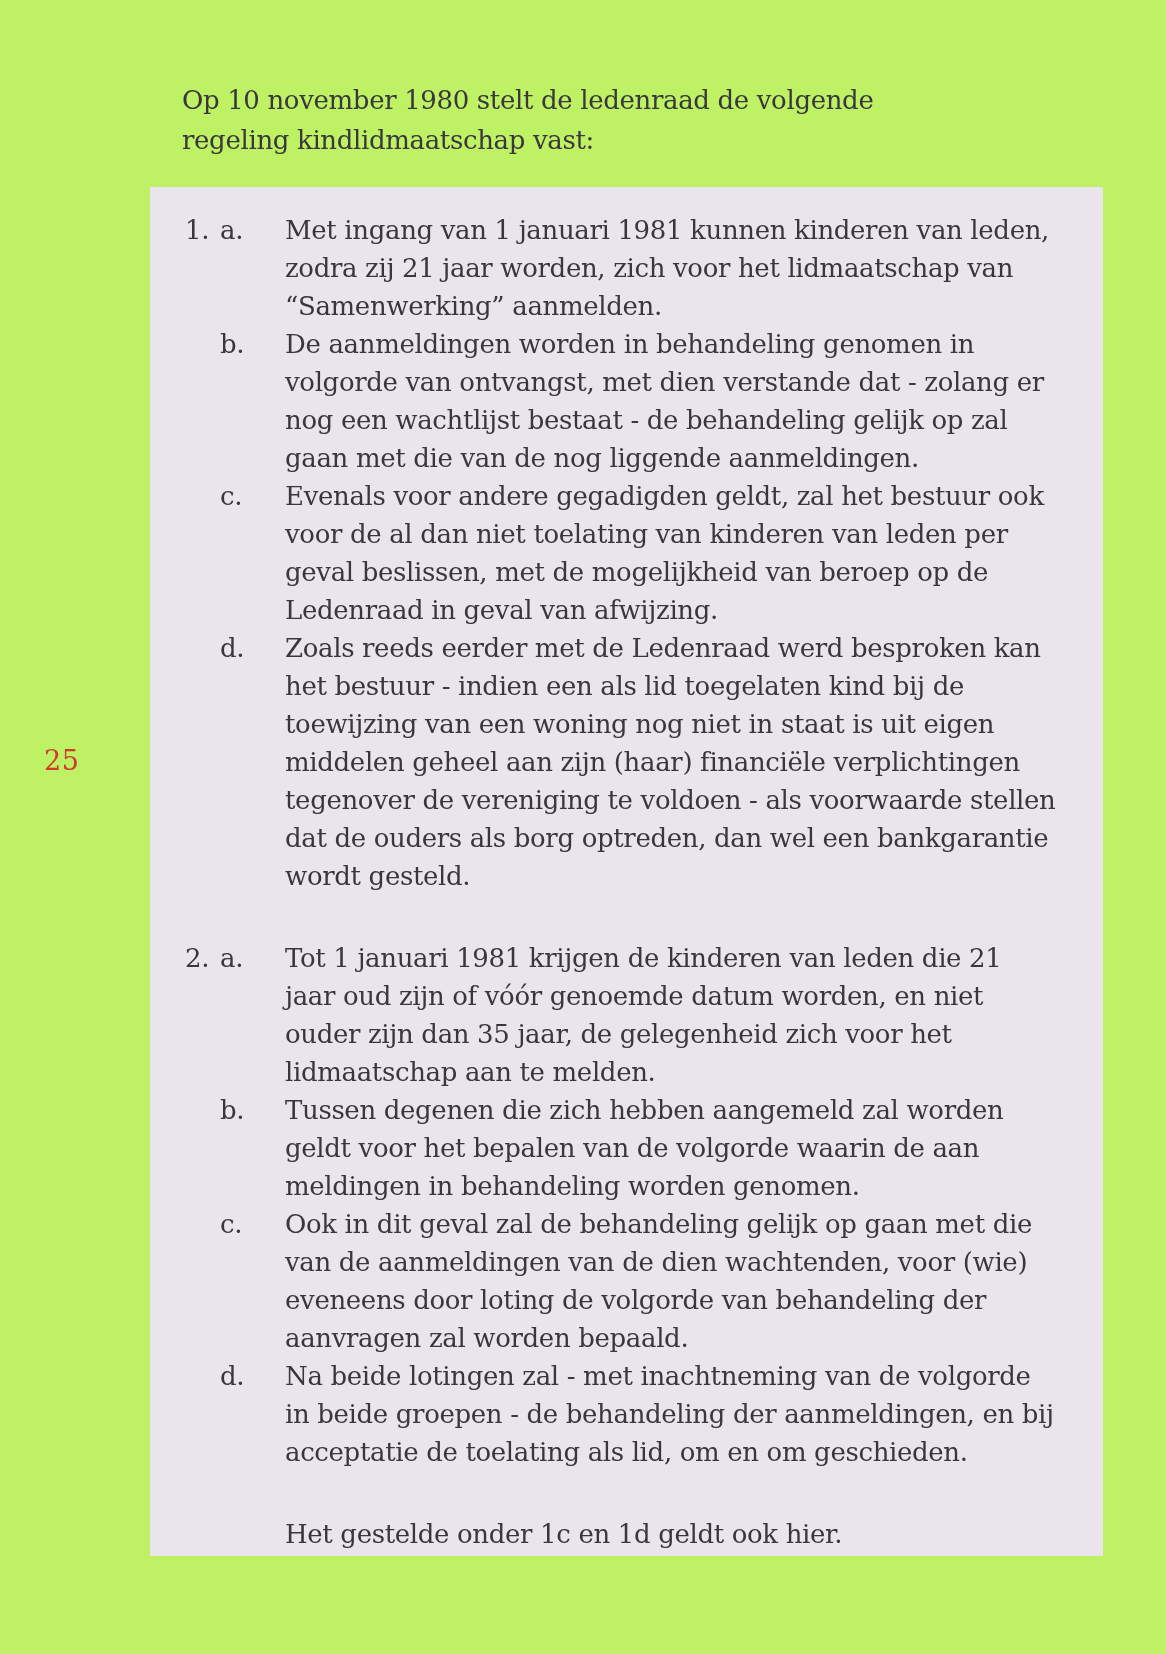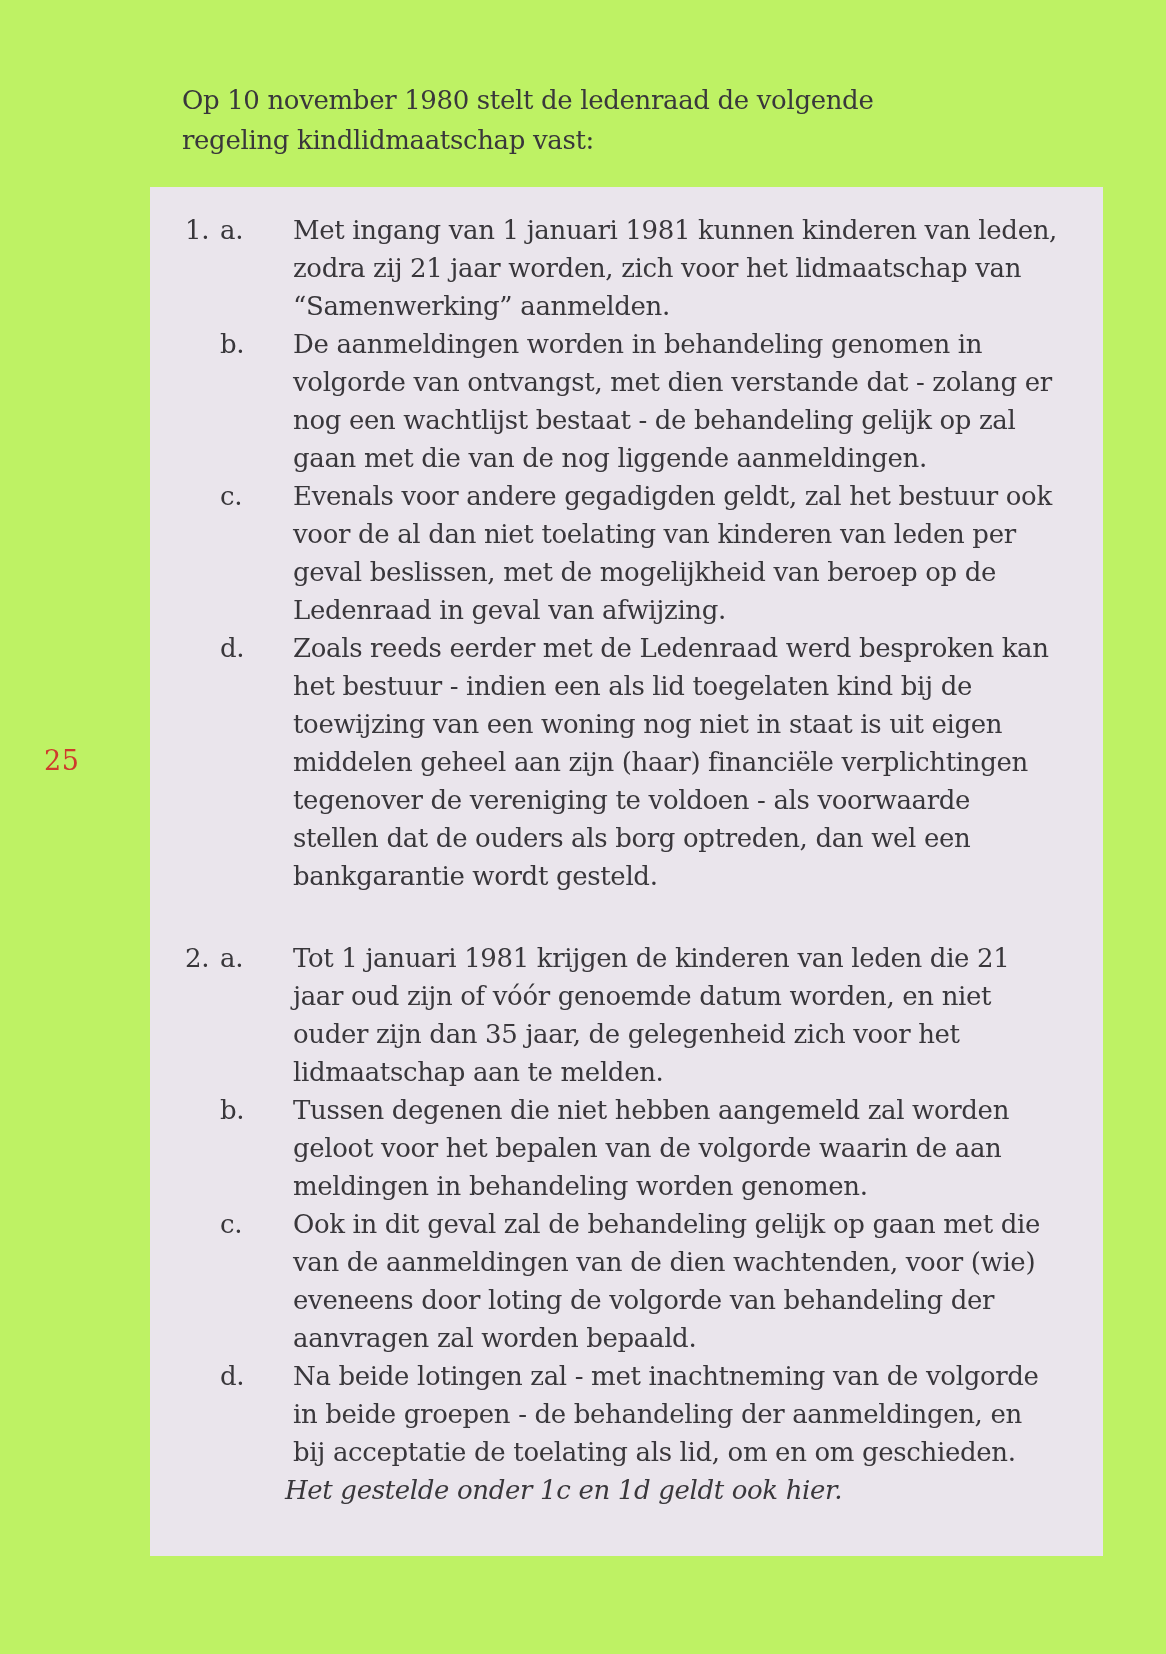--- a/index.html
+++ b/index.html
@@ -48,22 +48,22 @@
   .reg-item.second { margin-top: 44px; }
   .item-number {
     position: absolute;
     left: 0;
     top: 0;
     width: 34px;
   }
   .subitems { margin-left: 35px; }
   .subitem { display: flex; }
   .sub-letter { width: 65px; flex: none; }
-  .sub-text { flex: 1; margin-left: 8px; }
-  .closing-note { margin-left: 100px; font-style: italic; }
+  .sub-text { flex: 1; }
+  .closing-note { margin-top: 44px; margin-left: 100px; }
 </style>
 </head>
 <body>
 
 <div class="page">
 
   <div class="intro">Op 10 november 1980 stelt de ledenraad de volgende regeling kindlidmaatschap vast:</div>
 
   <div class="page-number">25</div>
 
@@ -93,21 +93,21 @@
 
     <div class="reg-item second">
       <div class="item-number">2.</div>
       <div class="subitems">
         <div class="subitem">
           <div class="sub-letter">a.</div>
           <div class="sub-text">Tot 1 januari 1981 krijgen de kinderen van leden die 21 jaar oud zijn of vóór genoemde datum worden, en niet ouder zijn dan 35 jaar, de gelegenheid zich voor het lidmaatschap aan te melden.</div>
         </div>
         <div class="subitem">
           <div class="sub-letter">b.</div>
-          <div class="sub-text">Tussen degenen die niet hebben aangemeld zal worden geloot voor het bepalen van de volgorde waarin de aan meldingen in behandeling worden genomen.</div>
+          <div class="sub-text">Tussen degenen die zich hebben aangemeld zal worden geldt voor het bepalen van de volgorde waarin de aan meldingen in behandeling worden genomen.</div>
         </div>
         <div class="subitem">
           <div class="sub-letter">c.</div>
           <div class="sub-text">Ook in dit geval zal de behandeling gelijk op gaan met die van de aanmeldingen van de dien wachtenden, voor (wie) eveneens door loting de volgorde van behandeling der aanvragen zal worden bepaald.</div>
         </div>
         <div class="subitem">
           <div class="sub-letter">d.</div>
           <div class="sub-text">Na beide lotingen zal - met inachtneming van de volgorde in beide groepen - de behandeling der aanmeldingen, en bij acceptatie de toelating als lid, om en om geschieden.</div>
         </div>
       </div>

